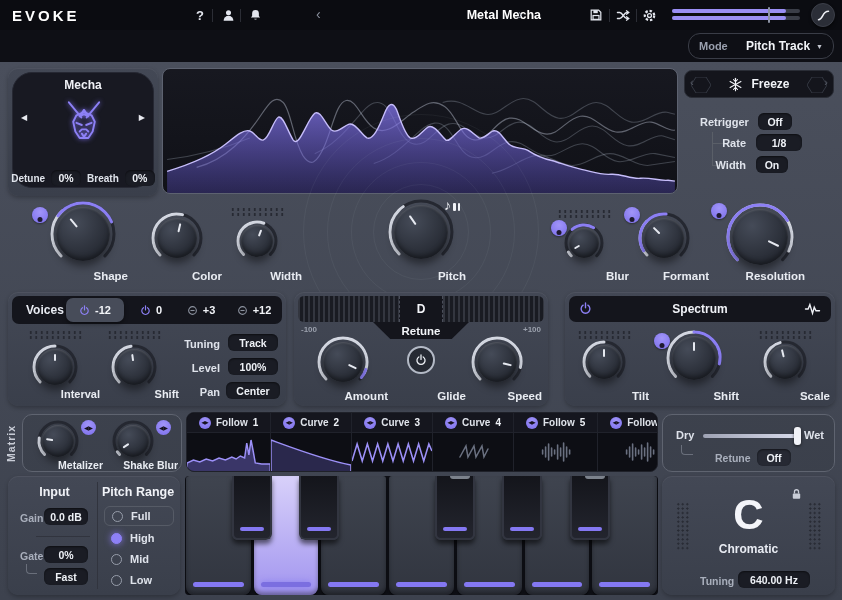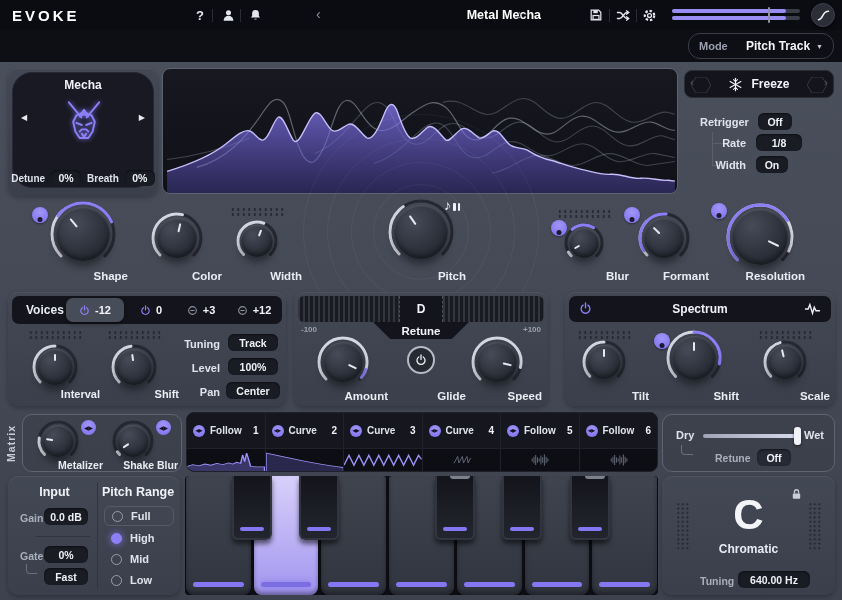--- a/index.html
+++ b/index.html
@@ -52,21 +52,21 @@
   .ptr{position:absolute;left:calc(50% - 1.25px);top:13%;width:2.5px;height:21%;background:#e6e9f0;border-radius:2px}
   .klabel{position:absolute;width:90px;text-align:right;font-size:11.5px;font-weight:700;color:#e9ecf2}
   .modbadge{position:absolute;width:16px;height:16px;border-radius:50%;background:radial-gradient(circle at 50% 32%,#a195f8,#7b6eec);box-shadow:0 1px 2px rgba(0,0,0,.4)}
   .modbadge::after{content:"";position:absolute;bottom:1.5px;left:50%;transform:translateX(-50%);width:5px;height:5px;border-radius:50%;background:#1f1a31}
   .stbadge{width:15px;height:15px;border-radius:50%;background:radial-gradient(circle at 50% 32%,#a195f8,#7b6eec);display:flex;align-items:center;justify-content:center;font-size:5.5px;color:#16121f;letter-spacing:0;font-weight:700}
   .ripple{position:absolute;border:1px solid rgba(225,230,242,.055);border-radius:50%}
   
   .modstrip{left:186px;top:350px;width:472px;height:60px;background:#0d0e14;border:1px solid #1f2129;border-radius:8px;display:flex;overflow:hidden}
   .modcell{flex:1;border-right:1px solid #20222b;display:flex;flex-direction:column}
   .modcell:last-child{border-right:none}
-  .modhead{height:36px;display:flex;align-items:center;gap:5px;padding:0 6px;background:#15161e;border-bottom:1px solid #20222b}
+  .modhead{height:20px;display:flex;align-items:center;gap:5px;padding:0 12px;background:#15161e;border-bottom:1px solid #20222b}
   .modname{font-size:10px;font-weight:700;color:#dfe3ea}
   .modnum{margin-left:auto;font-size:10px;font-weight:700;color:#eef1f6}
   .modbody{flex:1;position:relative}
   .modbody svg{position:absolute;inset:0;width:100%;height:100%}
   
   .kbd{left:185px;top:414px;width:473px;height:119px;background:#0e0f15;border-radius:4px;display:flex;gap:3px;padding:0 1px;overflow:hidden}
   .wkey{flex:1;position:relative;background:linear-gradient(180deg,#3f444f,#31353f);border-radius:3px 3px 8px 8px;box-shadow:inset 0 -3px 4px rgba(0,0,0,.35),0 2px 2px rgba(0,0,0,.4)}
   .wkey .kb{position:absolute;left:7px;right:7px;bottom:8px;height:5px;border-radius:3px;background:#8478f2}
   .wkey.active{background:linear-gradient(180deg,#d8d1fa,#a295ef)}
   .wkey.active .kb{background:#7b6ee0;box-shadow:0 0 6px rgba(130,115,240,.7)}

